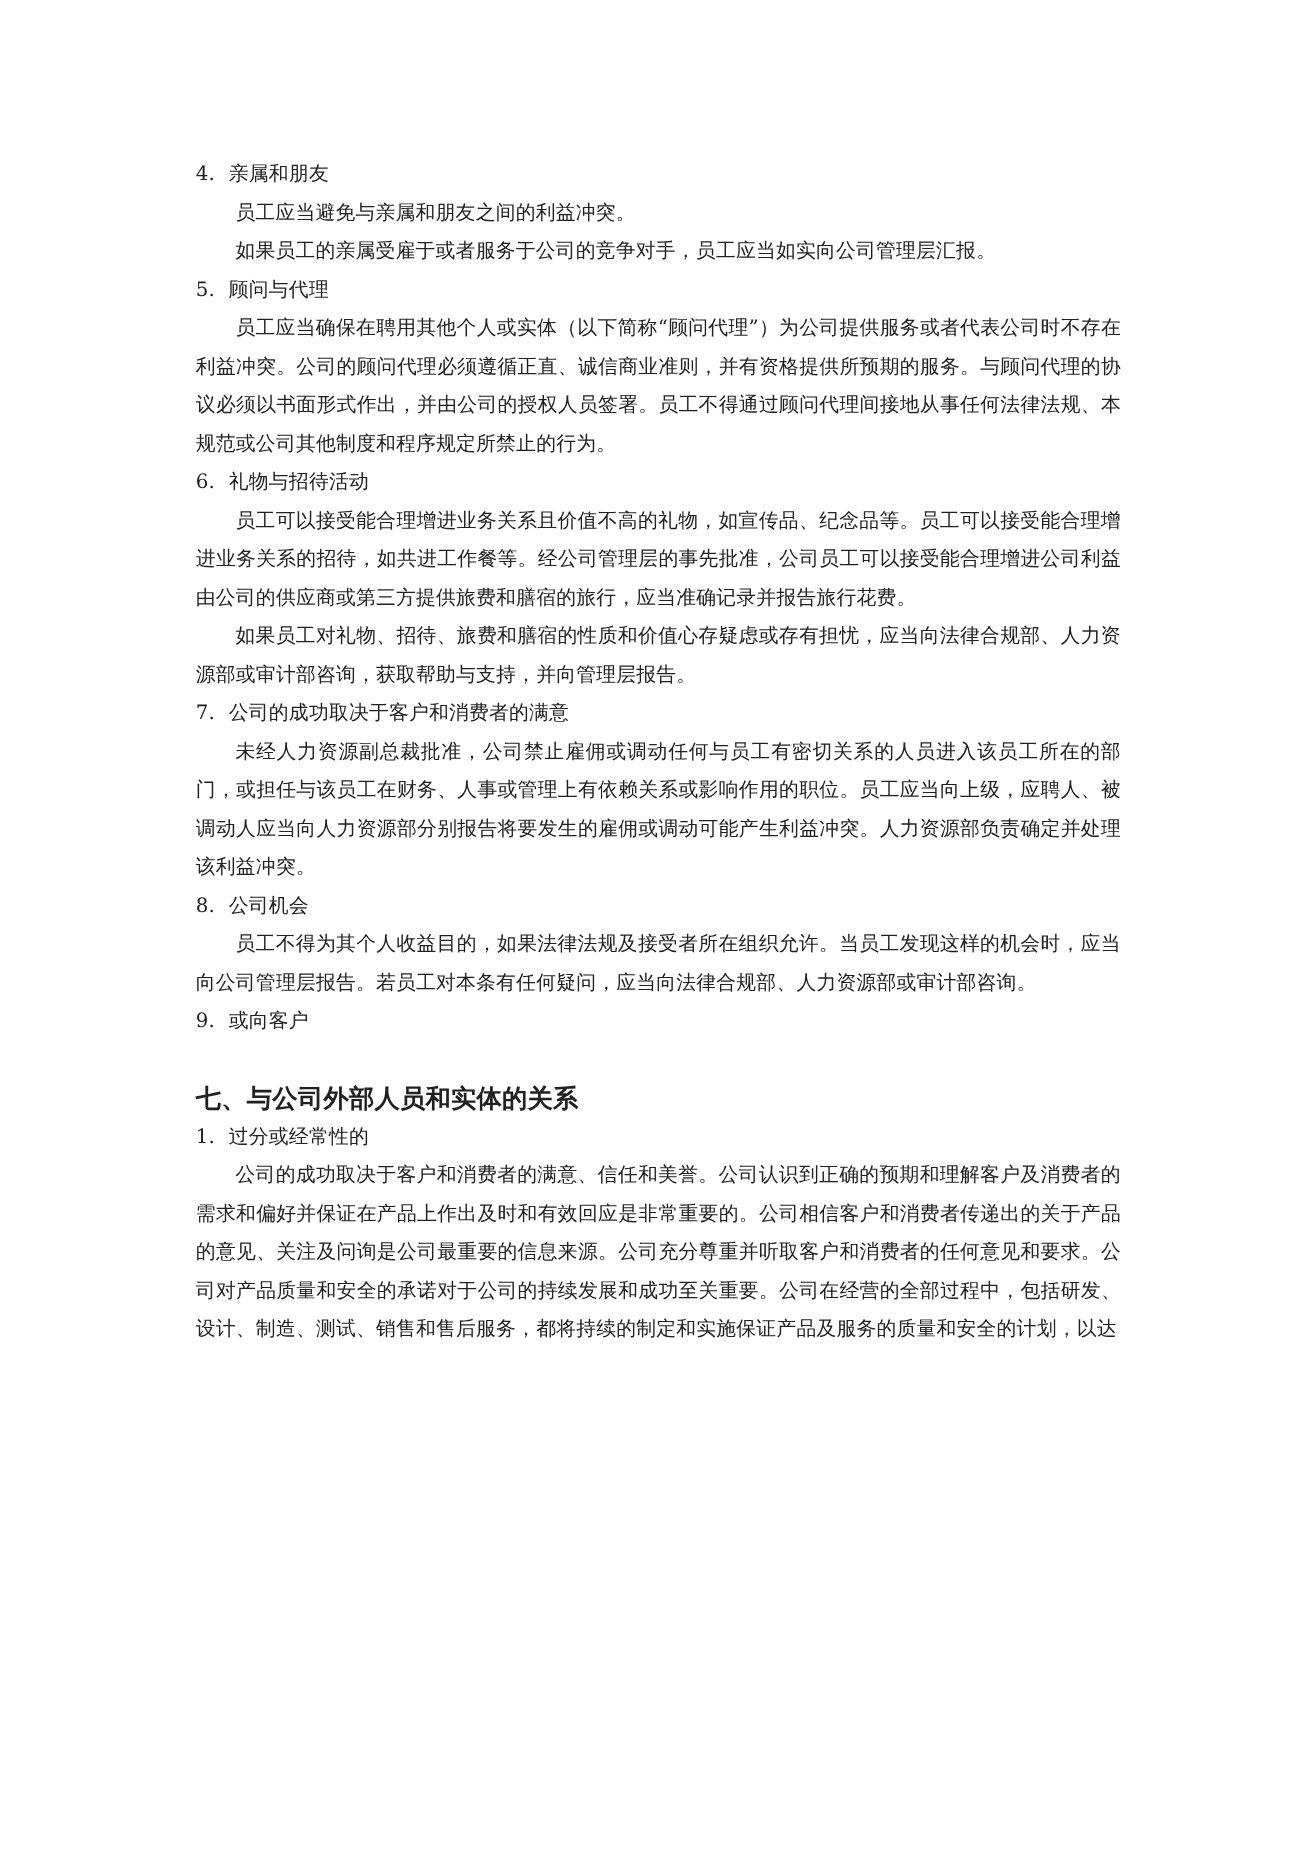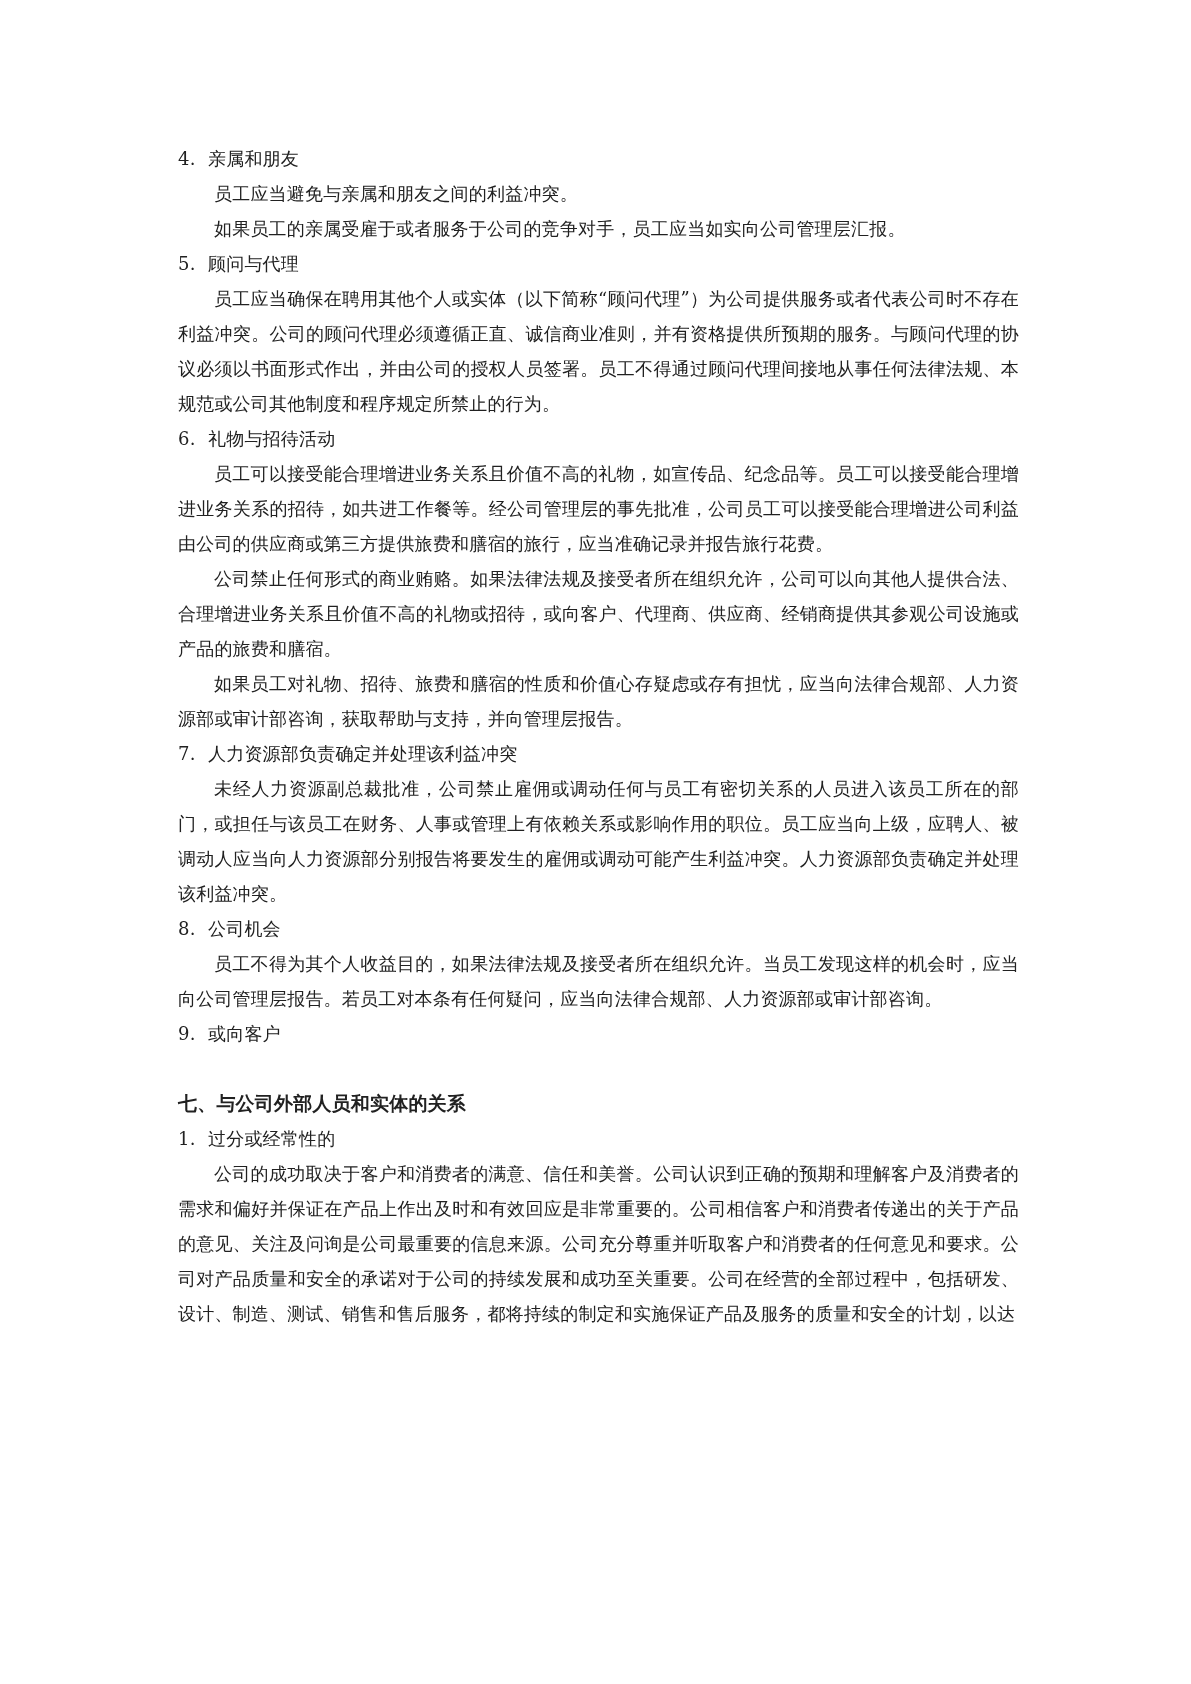--- a/index.html
+++ b/index.html
@@ -34,21 +34,21 @@
   .item {
     margin: 0;
     text-align: left;
   }
   .item .num {
     display: inline-block;
     width: 30px;
   }
   .heading {
     font-weight: bold;
-    font-size: 19px;
+    font-size: 23px;
     margin: 35px 0 0 0;
     text-align: left;
   }
   .footer {
     position: absolute;
     top: 1540px;
     left: 0;
     width: 100%;
     text-align: center;
     font-size: 17px;
@@ -61,23 +61,22 @@
 
 <div class="page">
   <div class="content">
       <div class="item"><span class="num">4.</span><span class="title">亲属和朋友</span></div>
       <div class="para">员工应当避免与亲属和朋友之间的利益冲突。</div>
       <div class="para">如果员工的亲属受雇于或者服务于公司的竞争对手，员工应当如实向公司管理层汇报。</div>
       <div class="item"><span class="num">5.</span><span class="title">顾问与代理</span></div>
       <div class="para">员工应当确保在聘用其他个人或实体（以下简称“顾问代理”）为公司提供服务或者代表公司时不存在利益冲突。公司的顾问代理必须遵循正直、诚信商业准则，并有资格提供所预期的服务。与顾问代理的协议必须以书面形式作出，并由公司的授权人员签署。员工不得通过顾问代理间接地从事任何法律法规、本规范或公司其他制度和程序规定所禁止的行为。</div>
       <div class="item"><span class="num">6.</span><span class="title">礼物与招待活动</span></div>
       <div class="para">员工可以接受能合理增进业务关系且价值不高的礼物，如宣传品、纪念品等。员工可以接受能合理增进业务关系的招待，如共进工作餐等。经公司管理层的事先批准，公司员工可以接受能合理增进公司利益由公司的供应商或第三方提供旅费和膳宿的旅行，应当准确记录并报告旅行花费。</div>
-      <div class="para">公司禁止任何形式的商业贿赂。如果法律法规及接受者所在组织允许，公司可以向其他人提供合法、合理增进业务关系且价值不高的礼物或招待，或向客户、代理商、供应商、经销商提供其参观公司设施或产品的旅费和膳宿。</div>
       <div class="para">如果员工对礼物、招待、旅费和膳宿的性质和价值心存疑虑或存有担忧，应当向法律合规部、人力资源部或审计部咨询，获取帮助与支持，并向管理层报告。</div>
-      <div class="item"><span class="num">7.</span><span class="title">人力资源部负责确定并处理该利益冲突</span></div>
+      <div class="item"><span class="num">7.</span><span class="title">公司的成功取决于客户和消费者的满意</span></div>
       <div class="para">未经人力资源副总裁批准，公司禁止雇佣或调动任何与员工有密切关系的人员进入该员工所在的部门，或担任与该员工在财务、人事或管理上有依赖关系或影响作用的职位。员工应当向上级，应聘人、被调动人应当向人力资源部分别报告将要发生的雇佣或调动可能产生利益冲突。人力资源部负责确定并处理该利益冲突。</div>
       <div class="item"><span class="num">8.</span><span class="title">公司机会</span></div>
       <div class="para">员工不得为其个人收益目的，如果法律法规及接受者所在组织允许。当员工发现这样的机会时，应当向公司管理层报告。若员工对本条有任何疑问，应当向法律合规部、人力资源部或审计部咨询。</div>
       <div class="item"><span class="num">9.</span><span class="title">或向客户</span></div>
       <div class="heading">七、与公司外部人员和实体的关系</div>
       <div class="item"><span class="num">1.</span><span class="title">过分或经常性的</span></div>
       <div class="para">公司的成功取决于客户和消费者的满意、信任和美誉。公司认识到正确的预期和理解客户及消费者的需求和偏好并保证在产品上作出及时和有效回应是非常重要的。公司相信客户和消费者传递出的关于产品的意见、关注及问询是公司最重要的信息来源。公司充分尊重并听取客户和消费者的任何意见和要求。公司对产品质量和安全的承诺对于公司的持续发展和成功至关重要。公司在经营的全部过程中，包括研发、设计、制造、测试、销售和售后服务，都将持续的制定和实施保证产品及服务的质量和安全的计划，以达</div>
     </div>
   <div class="footer">4</div>
 </div>

